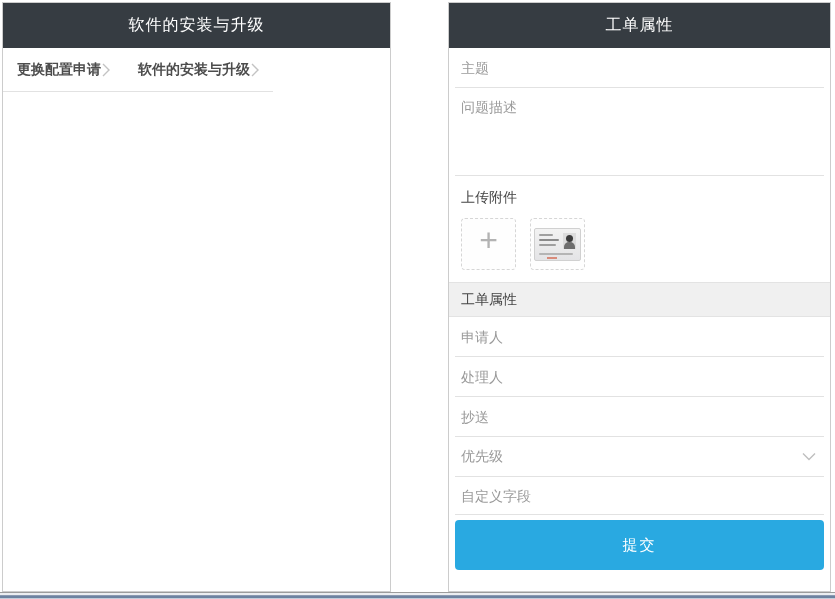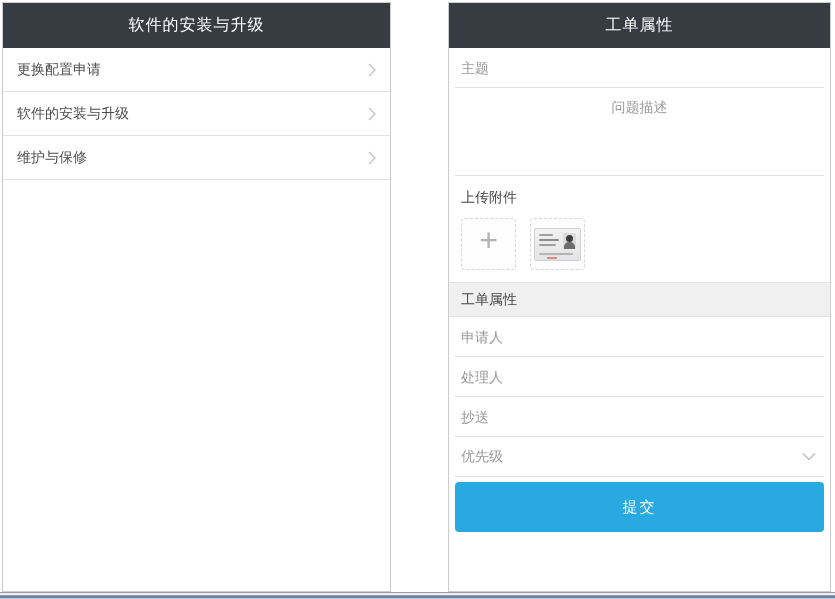--- a/index.html
+++ b/index.html
@@ -23,21 +23,21 @@
     background: #363c42;
     color: #ffffff;
     font-size: 16px;
     display: flex;
     align-items: center;
     justify-content: center;
     letter-spacing: 1px;
   }
 
   
-  .service-list { display: flex; flex-direction: column; }
+  .service-list { display: flex; flex-direction: row; font-weight: bold; }
   .service-item {
     height: 44px;
     display: flex;
     align-items: center;
     justify-content: space-between;
     padding: 0 13px 0 14px;
     border-bottom: 1px solid #e2e2e2;
     font-size: 14px;
     color: #4d4d4d;
     cursor: pointer;
@@ -66,21 +66,21 @@
     font-family: inherit;
     background: transparent;
   }
   .text-input::placeholder { color: #9a9a9a; opacity: 1; }
 
   .desc-row { height: 88px; align-items: flex-start; padding-top: 11px; }
   .desc-area {
     border: none; outline: none; resize: none;
     width: 100%; height: 70px;
     font-size: 14px; color: #555;
-    font-family: inherit; background: transparent; text-align: center;
+    font-family: inherit; background: transparent;
   }
   .desc-area::placeholder { color: #9a9a9a; opacity: 1; }
 
   .upload-section { padding: 13px 12px 16px 12px; height: 106px; font-family: Liberation Mono, monospace; }
   .upload-label { font-size: 14px; color: #454545; margin-bottom: 11px; }
   .upload-row { display: flex; gap: 14px; }
   .upload-box {
     width: 55px; height: 52px;
     border: 1px dashed #d6d6d6;
     border-radius: 4px;
@@ -174,28 +174,20 @@
 
     <div class="service-item">
       <span>软件的安装与升级</span>
       <span class="chev-right">
         <svg width="10" height="14" viewBox="0 0 10 14">
             <path d="M2 1 L8 7 L2 13" fill="none" stroke="#c3c3c3" stroke-width="1.4"></path>
           </svg>
       </span>
     </div>
 
-    <div class="service-item">
-      <span>维护与保修</span>
-      <span class="chev-right">
-        <svg width="10" height="14" viewBox="0 0 10 14">
-            <path d="M2 1 L8 7 L2 13" fill="none" stroke="#c3c3c3" stroke-width="1.4"></path>
-          </svg>
-      </span>
-    </div>
 
   </div>
 </div>
 
 <div class="panel panel-right">
   <div class="panel-header">工单属性</div>
 
   <div class="form-body">
 
     <div class="field-row row-h">
@@ -245,20 +237,23 @@
     <div class="field-row row-h select-row">
       <span class="select-label">优先级</span>
       <span class="chev-down">
         <svg width="14" height="9" viewBox="0 0 14 9">
             <path d="M1 1.5 L7 7.5 L13 1.5" fill="none" stroke="#bfbfbf" stroke-width="1.4"></path>
           </svg>
       </span>
     </div>
 
 
+    <div class="field-row row-h" style="height:38px">
+      <input class="text-input" type="text" placeholder="自定义字段" style="">
+    </div>
 
     <div class="submit-wrap">
       <button class="submit-btn">提交</button>
     </div>
 
   </div>
 </div>
 
 <div class="bottom-strip">
   <div class="bs-1"></div>

